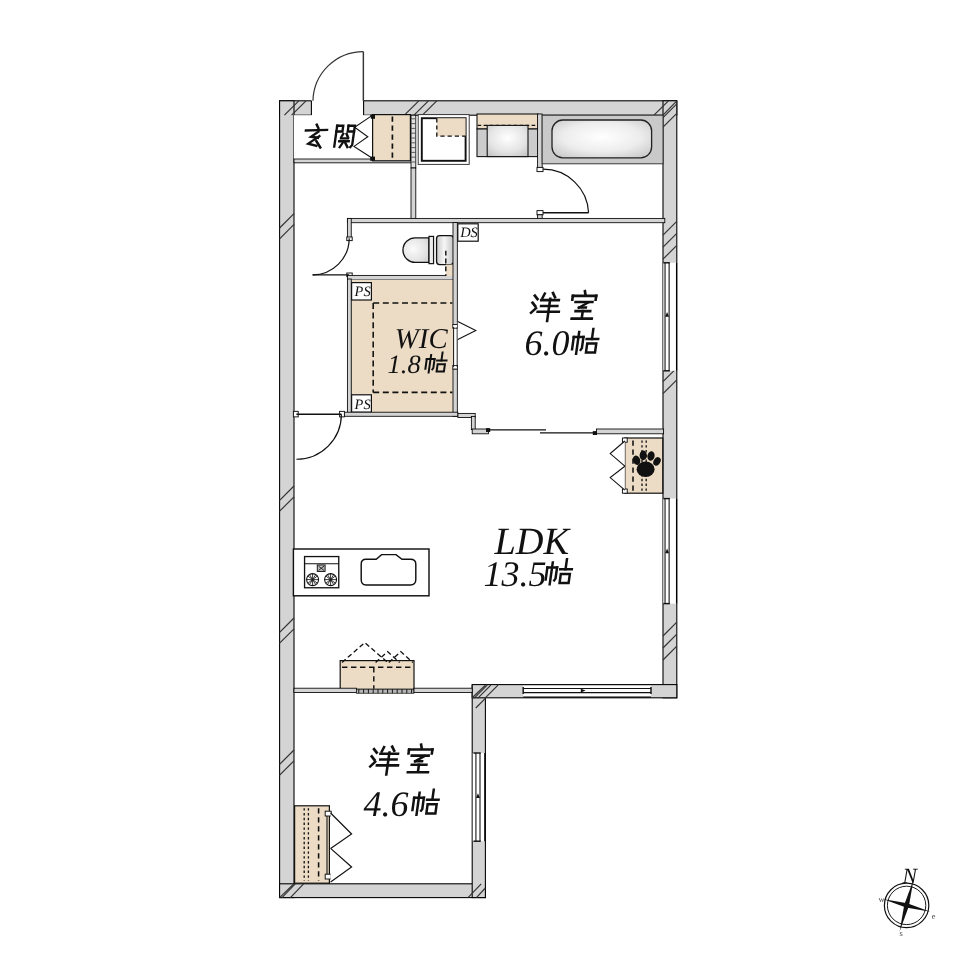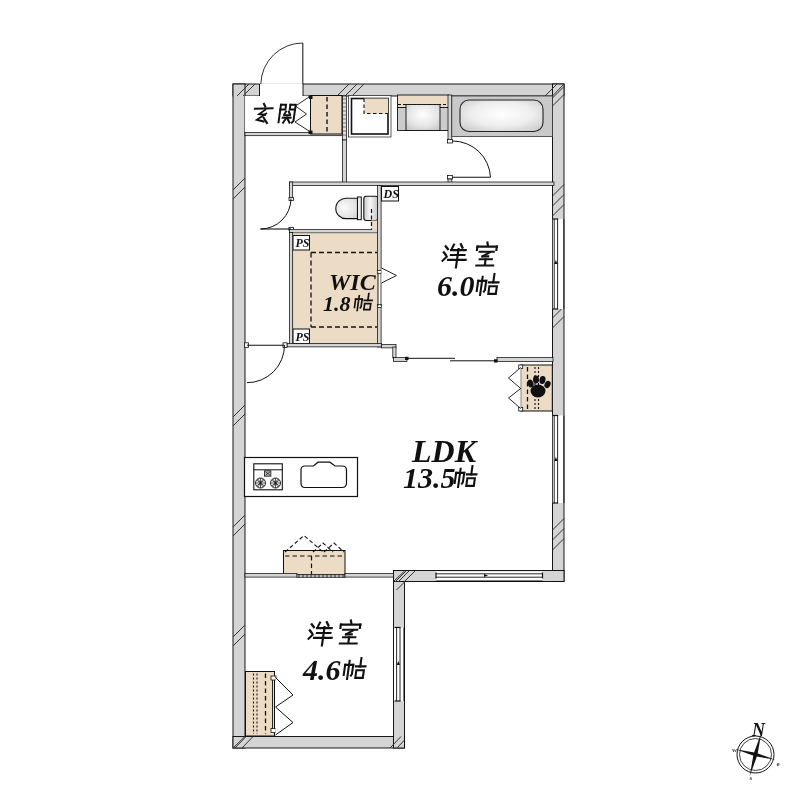--- a/index.html
+++ b/index.html
@@ -1,16 +1,16 @@
 <!DOCTYPE html>
 <html><head>
 <meta charset="utf-8">
 <style>
   html,body{margin:0;padding:0;background:#fff;}
-  .wrap{width:800px;height:800px;position:relative;font-family:"Liberation Serif", serif;font-weight:bold;}
+  .wrap{width:800px;height:800px;position:relative;font-family:"Liberation Serif", serif;}
   svg text{font-family:"Liberation Serif", serif;}
 </style>
 </head>
 <body>
 <div class="wrap">
 <svg width="800" height="800" viewBox="0 0 800 800" xmlns="http://www.w3.org/2000/svg">
 <defs>
   <radialGradient id="tubg" cx="50%" cy="45%" r="70%">
     <stop offset="0%" stop-color="#ffffff"></stop>
     <stop offset="55%" stop-color="#ededed"></stop>

